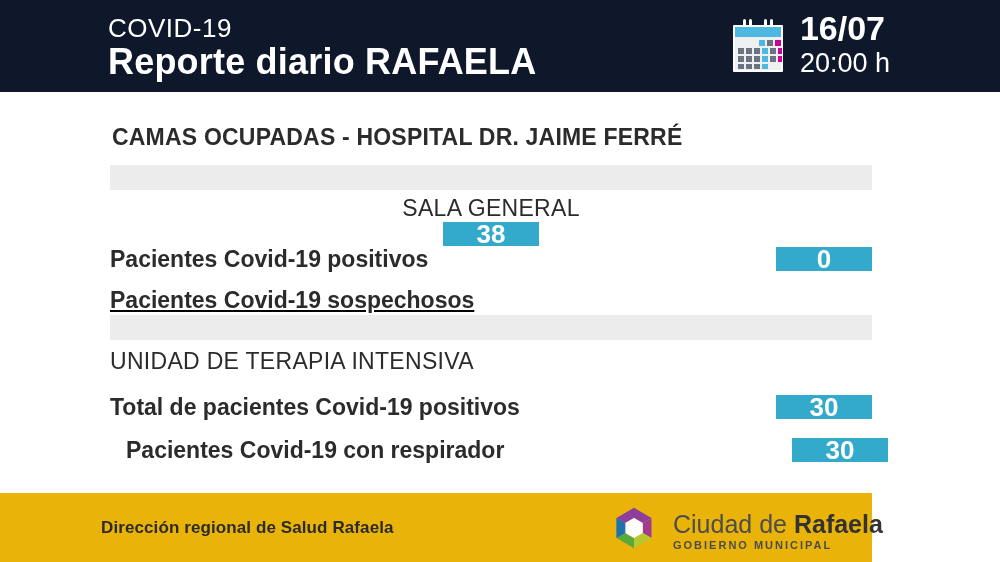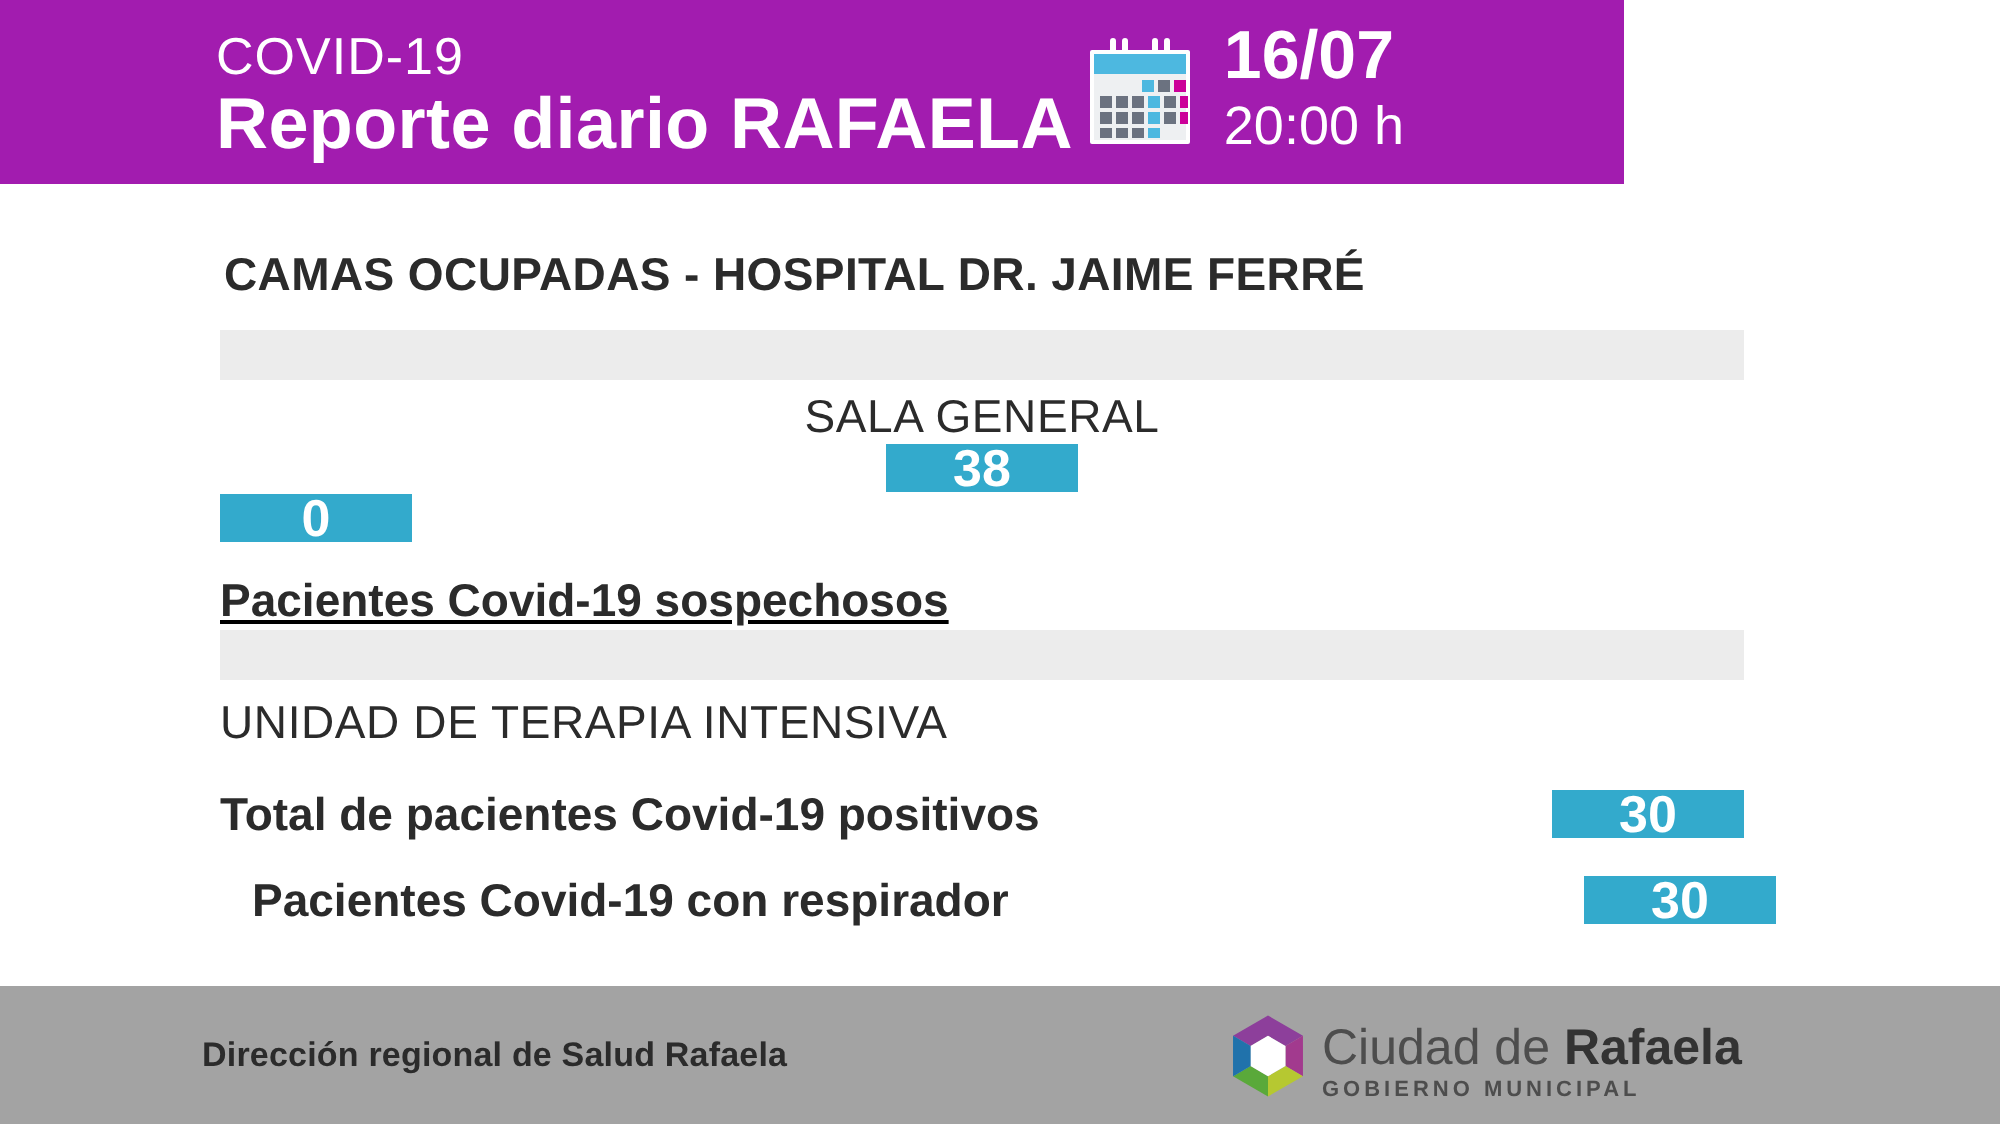--- a/index.html
+++ b/index.html
@@ -17,23 +17,23 @@
     position: relative;
     width: 1000px;
     height: 562px;
     background: #ffffff;
   }
 
   
   .header {
     position: absolute;
     left: 0; top: 0;
-    width: 812px;
+    width: 1000px;
     height: 92px;
-    background: #a21caf;
+    background: #0f172a;
     box-sizing: border-box;
   }
   .header-titles {
     position: absolute;
     left: 108px;
     top: 12px;
   }
   .header-sub {
     font-size: 26px;
     font-weight: 300;
@@ -157,42 +157,42 @@
   .r3 { top: 189px; text-decoration: underline; }
   .r4 { top: 250px; }
   .r5 { top: 296px; }
   .r6 { top: 339px; margin-left: 16px; }
 
   
   .footer {
     position: absolute;
     left: 0;
     top: 493px;
-    width: 1000px;
+    width: 872px;
     height: 69px;
-    background: #a3a3a3;
+    background: #eab308;
   }
   .footer-text {
     position: absolute;
     left: 101px;
     top: 25px;
     font-size: 17px;
     font-weight: bold;
     color: #2b2b2b;
     letter-spacing: 0.1px;
     white-space: nowrap;
   }
   .logo {
     position: absolute;
     left: 611px;
     top: 12px;
     display: flex;
     flex-direction: row;
     align-items: center;
-    gap: 4px;
+    gap: 16px;
   }
   .logo-text {
     display: flex;
     flex-direction: column;
     justify-content: center;
     margin-top: 2px;
   }
   .logo-line1 {
     font-size: 25px;
     color: #4d4d4d;
@@ -279,20 +279,21 @@
     <div class="section-title">CAMAS OCUPADAS - HOSPITAL DR. JAIME FERRÉ</div>
 
     <div class="band band-1"></div>
 
     <div class="row r1">
       <span class="row-label light">SALA GENERAL</span>
       <span class="badge">38</span>
     </div>
 
     <div class="row r2">
+      <span class="row-label bold">Pacientes Covid-19 positivos</span>
       <span class="badge">0</span>
     </div>
 
     <div class="row r3">
       <span class="row-label bold">Pacientes Covid-19 sospechosos</span>
       <span class="badge empty"></span>
     </div>
 
     <div class="band band-2"></div>
 

